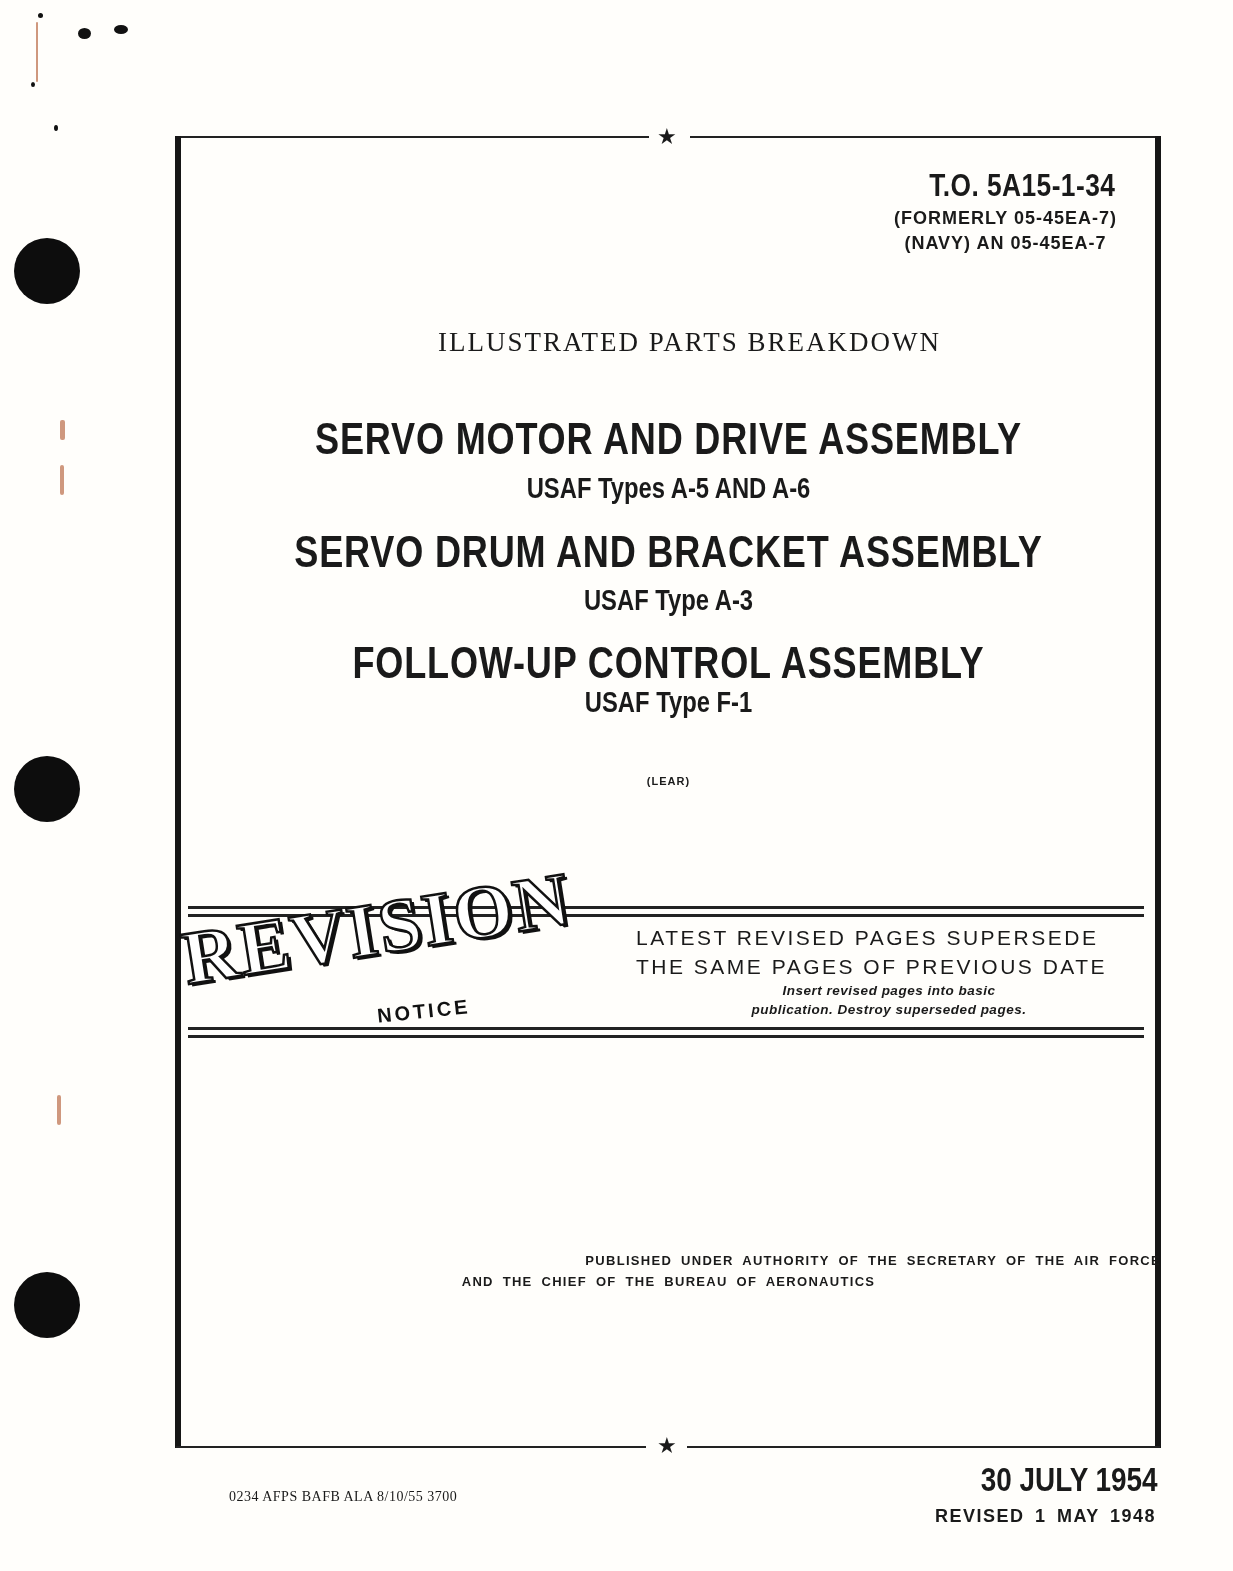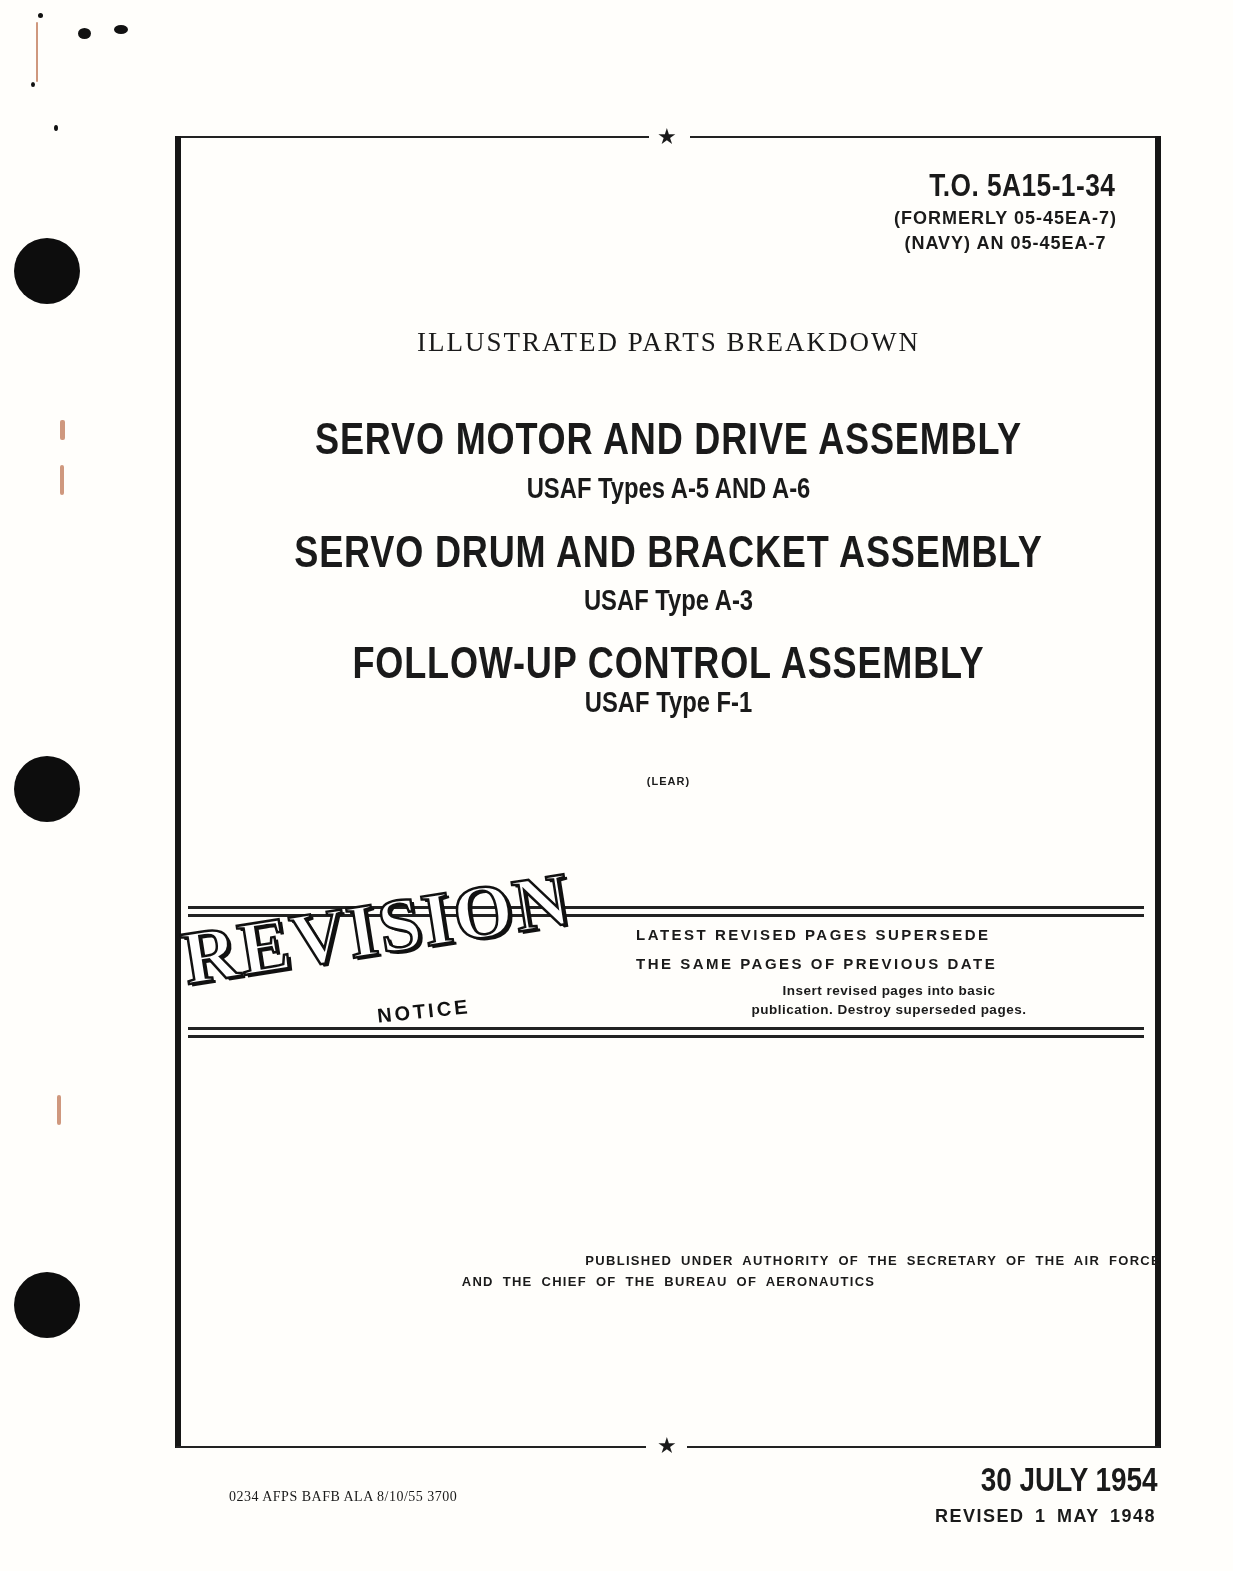--- a/index.html
+++ b/index.html
@@ -18,44 +18,44 @@
   .frame-bottom { position: absolute; top: 1446px; left: 176px; height: 2px; background: #222; }
   .frame-left { position: absolute; left: 175px; top: 136px; width: 6px; height: 1312px; background: #161616; }
   .frame-right { position: absolute; left: 1155px; top: 136px; width: 6px; height: 1312px; background: #161616; }
   .star { position: absolute; left: 657px; font-size: 22px; line-height: 22px; color: #1a1a1a; font-family: "DejaVu Sans", sans-serif; }
 
   .to-block { position: absolute; right: 116px; top: 168px; text-align: center; font-weight: bold; margin-left: 12px; }
   .to-num { font-size: 31px; letter-spacing: 0.5px; transform: scaleX(0.85); transform-origin: right; display: block; }
   .to-sub { font-size: 18px; letter-spacing: 1px; display: block; margin-top: 4px; }
 
   .center { position: absolute; left: 176px; width: 985px; text-align: center; }
-  .ipb { top: 327px; font-family: "Liberation Serif", serif; font-size: 27px; letter-spacing: 2px; }
+  .ipb { top: 327px; font-family: "Liberation Serif", serif; font-size: 27px; letter-spacing: 2px; padding-left: 21px; }
   .title { font-weight: bold; font-size: 44px; letter-spacing: 1px; transform: scaleX(0.82); transform-origin: center; white-space: nowrap; }
   .subtitle { font-weight: bold; font-size: 29px; transform: scaleX(0.82); transform-origin: center; white-space: nowrap; }
   .t1 { top: 414px; } .s1 { top: 472px; }
   .t2 { top: 527px; } .s2 { top: 584px; }
   .t3 { top: 638px; } .s3 { top: 686px; }
   .lear { top: 775px; font-weight: bold; font-size: 11px; letter-spacing: 1px; }
 
   .rule { position: absolute; left: 188px; width: 956px; height: 3px; background: #222; }
   .revision-word {
     position: absolute; left: 190px; top: 915px;
     font-family: "Liberation Serif", serif; font-weight: bold; font-size: 76px;
     color: #fff; letter-spacing: 2px;
     -webkit-text-stroke: 2.5px #111;
     text-shadow: 3px 3px 0 #111;
     transform: rotate(-9deg); transform-origin: left bottom;
   }
   .notice-word {
     position: absolute; left: 377px; top: 1000px; font-weight: bold; font-size: 20px;
     letter-spacing: 3px; transform: rotate(-6deg); color: #111;
   }
-  .rev-head { position: absolute; left: 636px; width: 506px; font-weight: bold; font-size: 15px; letter-spacing: 2.5px; white-space: nowrap; text-align: justify; }
+  .rev-head { position: absolute; left: 636px; width: 506px; font-weight: normal; font-size: 21px; letter-spacing: 2.5px; white-space: nowrap; text-align: justify; }
   .rh1 { top: 926px; } .rh2 { top: 955px; }
-  .rev-note { position: absolute; left: 636px; width: 506px; text-align: center; font-weight: bold; font-size: 13.5px; letter-spacing: 0.5px; }
+  .rev-note { position: absolute; left: 636px; width: 506px; text-align: center; font-weight: bold; font-size: 13.5px; letter-spacing: 0.5px; font-style: italic; }
   .rn1 { top: 983px; } .rn2 { top: 1002px; }
 
   .auth { font-weight: bold; font-size: 13px; letter-spacing: 1.3px; word-spacing: 4px; }
   .a1 { top: 1253px; text-align: right; } .a2 { top: 1274px; }
 
   .printer { position: absolute; left: 229px; top: 1489px; font-family: "Liberation Serif", serif; font-size: 14px; letter-spacing: 0.5px; }
   .date-main { position: absolute; right: 75px; top: 1460px; font-weight: bold; font-size: 34px; transform: scaleX(0.82); transform-origin: right; white-space: nowrap; }
   .date-rev { position: absolute; right: 77px; top: 1506px; font-weight: bold; font-size: 18px; letter-spacing: 1.5px; word-spacing: 4px; white-space: nowrap; }
 </style>
 </head>

